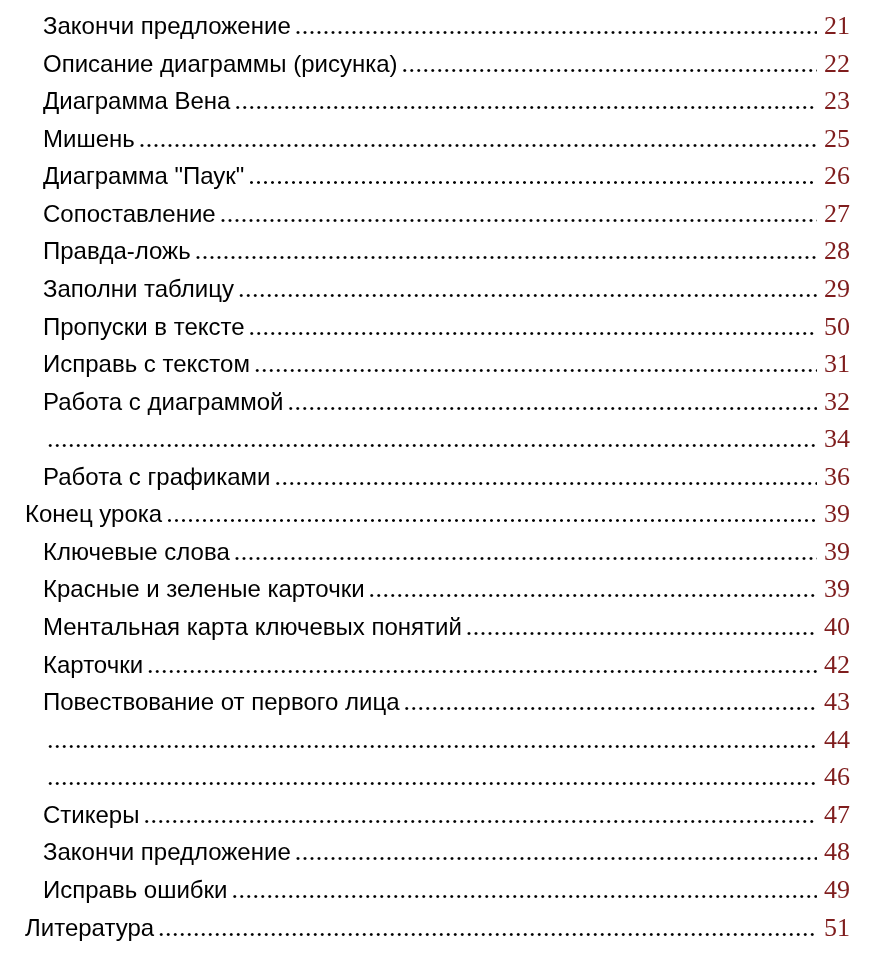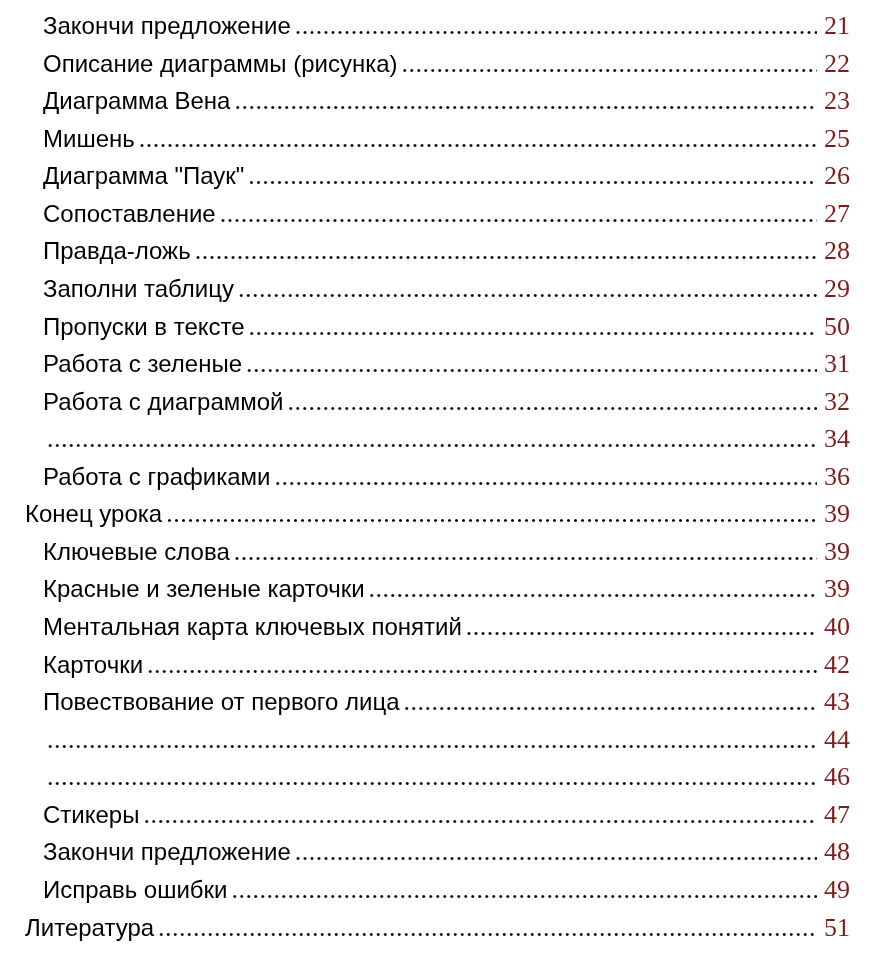--- a/index.html
+++ b/index.html
@@ -98,21 +98,21 @@
     <span class="toc-title">Заполни таблицу</span>
     <span class="dot-leader">............................................................................................................................................................................................................................</span>
     <span class="toc-page">29</span>
   </div>
       <div class="toc-row level-2">
     <span class="toc-title">Пропуски в тексте</span>
     <span class="dot-leader">............................................................................................................................................................................................................................</span>
     <span class="toc-page">50</span>
   </div>
       <div class="toc-row level-2">
-    <span class="toc-title">Работа с зеленые</span>
+    <span class="toc-title">Исправь с текстом</span>
     <span class="dot-leader">............................................................................................................................................................................................................................</span>
     <span class="toc-page">31</span>
   </div>
       <div class="toc-row level-2">
     <span class="toc-title">Работа с диаграммой</span>
     <span class="dot-leader">............................................................................................................................................................................................................................</span>
     <span class="toc-page">32</span>
   </div>
       <div class="toc-row level-2">
     <span class="dot-leader">............................................................................................................................................................................................................................</span>

